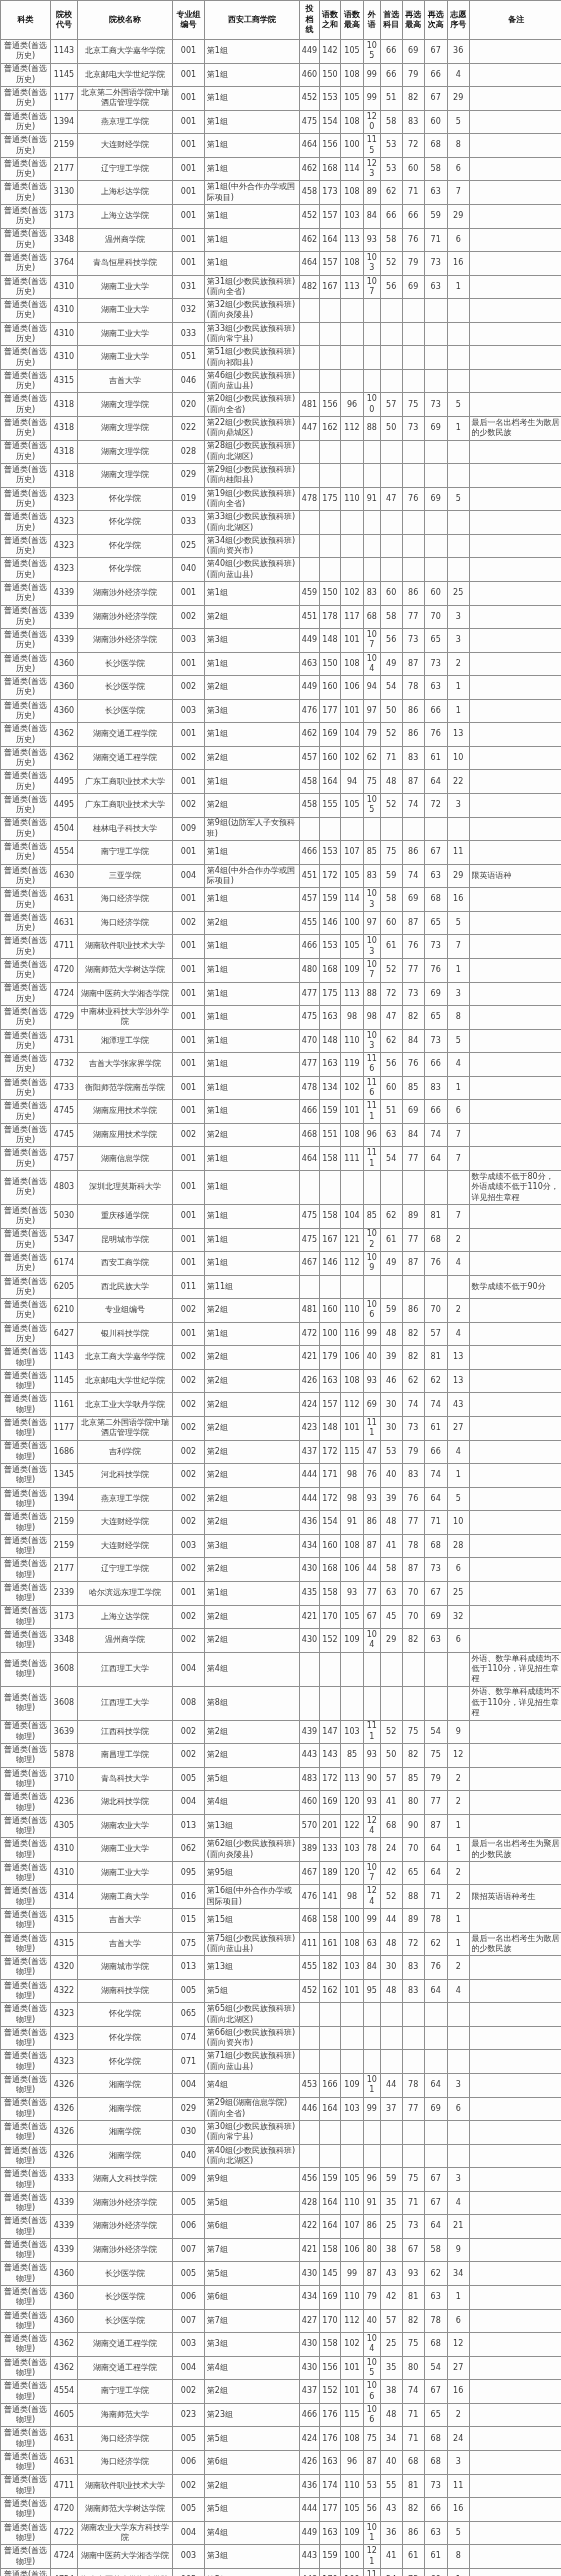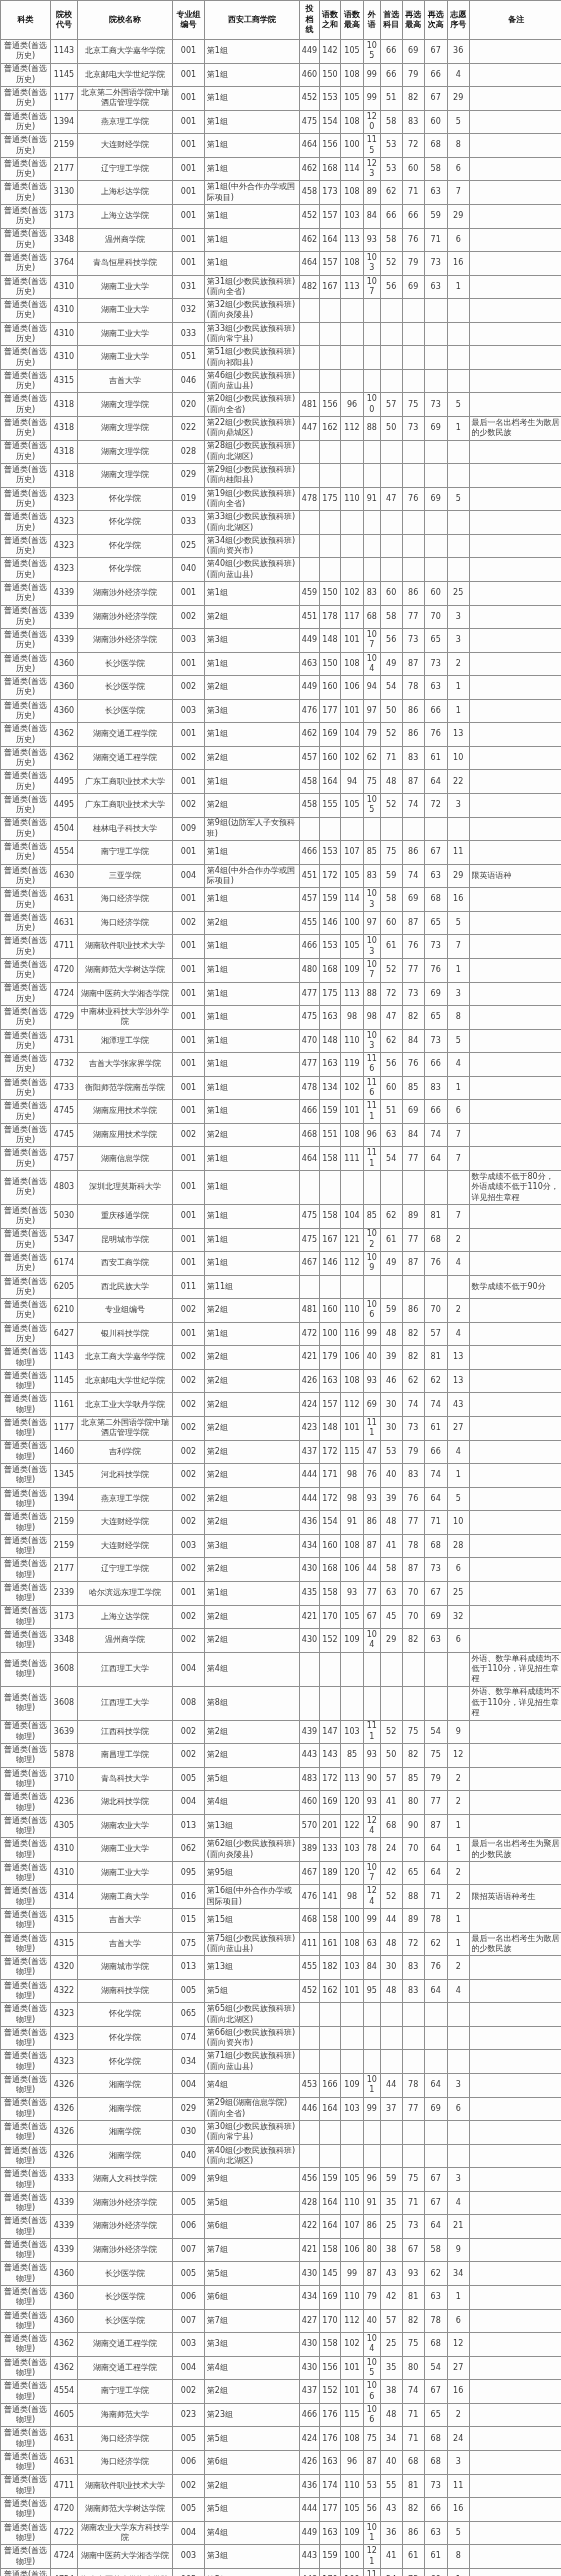--- a/index.html
+++ b/index.html
@@ -1000,21 +1000,21 @@
         <td class="col-7">101</td>
         <td class="col-8">111</td>
         <td class="col-9">30</td>
         <td class="col-10">73</td>
         <td class="col-11">61</td>
         <td class="col-12">27</td>
         <td class="col-13"></td>
       </tr>
       <tr>
         <td class="col-0">普通类(首选物理)</td>
-        <td class="col-1">1460</td>
+        <td class="col-1">1686</td>
         <td class="col-2">吉利学院</td>
         <td class="col-3">002</td>
         <td class="col-4">第2组</td>
         <td class="col-5">437</td>
         <td class="col-6">172</td>
         <td class="col-7">115</td>
         <td class="col-8">47</td>
         <td class="col-9">53</td>
         <td class="col-10">79</td>
         <td class="col-11">66</td>
@@ -1402,21 +1402,21 @@
         <td class="col-9"></td>
         <td class="col-10"></td>
         <td class="col-11"></td>
         <td class="col-12"></td>
         <td class="col-13"></td>
       </tr>
       <tr>
         <td class="col-0">普通类(首选物理)</td>
         <td class="col-1">4323</td>
         <td class="col-2">怀化学院</td>
-        <td class="col-3">034</td>
+        <td class="col-3">071</td>
         <td class="col-4">第71组(少数民族预科班)(面向蓝山县)</td>
         <td class="col-5"></td>
         <td class="col-6"></td>
         <td class="col-7"></td>
         <td class="col-8"></td>
         <td class="col-9"></td>
         <td class="col-10"></td>
         <td class="col-11"></td>
         <td class="col-12"></td>
         <td class="col-13"></td>

